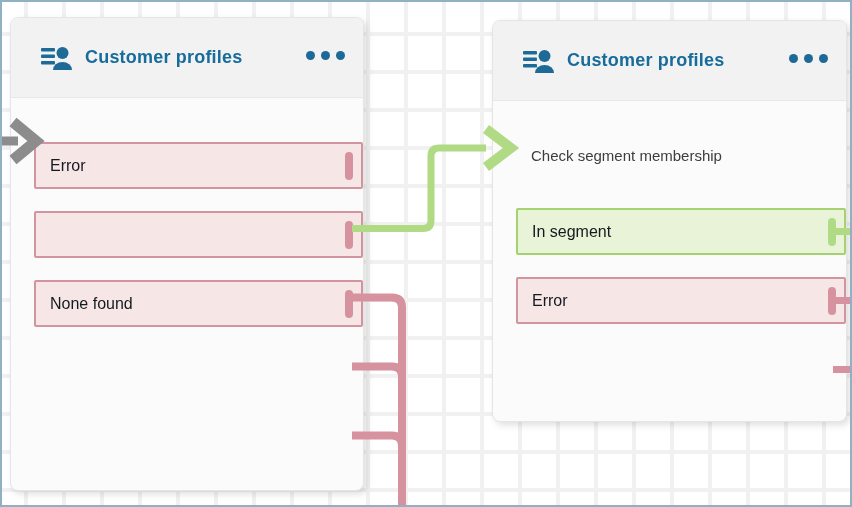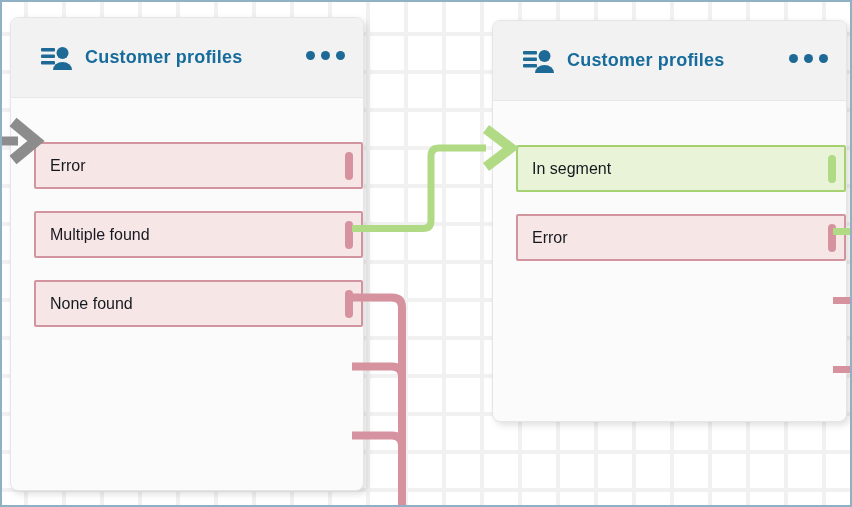--- a/index.html
+++ b/index.html
@@ -107,21 +107,20 @@
           <i></i>
         </span>
     </div>
     <div class="card-body">
       <div class="branches">
         <div class="branch error">
           <span>Error</span>
           <span class="port"></span>
         </div>
         <div class="branch error">
-          <span>Multiple found</span>
           <span class="port"></span>
         </div>
         <div class="branch error">
           <span>None found</span>
           <span class="port"></span>
         </div>
       </div>
     </div>
   </div>
 
@@ -139,20 +138,21 @@
         </svg>
       </span>
       <span class="title">Customer profiles</span>
       <span class="menu">
           <i></i>
           <i></i>
           <i></i>
         </span>
     </div>
     <div class="card-body">
+      <div class="step-label">Check segment membership</div>
       <div class="branches">
         <div class="branch success">
           <span>In segment</span>
           <span class="port"></span>
         </div>
         <div class="branch error">
           <span>Error</span>
           <span class="port"></span>
         </div>
       </div>

